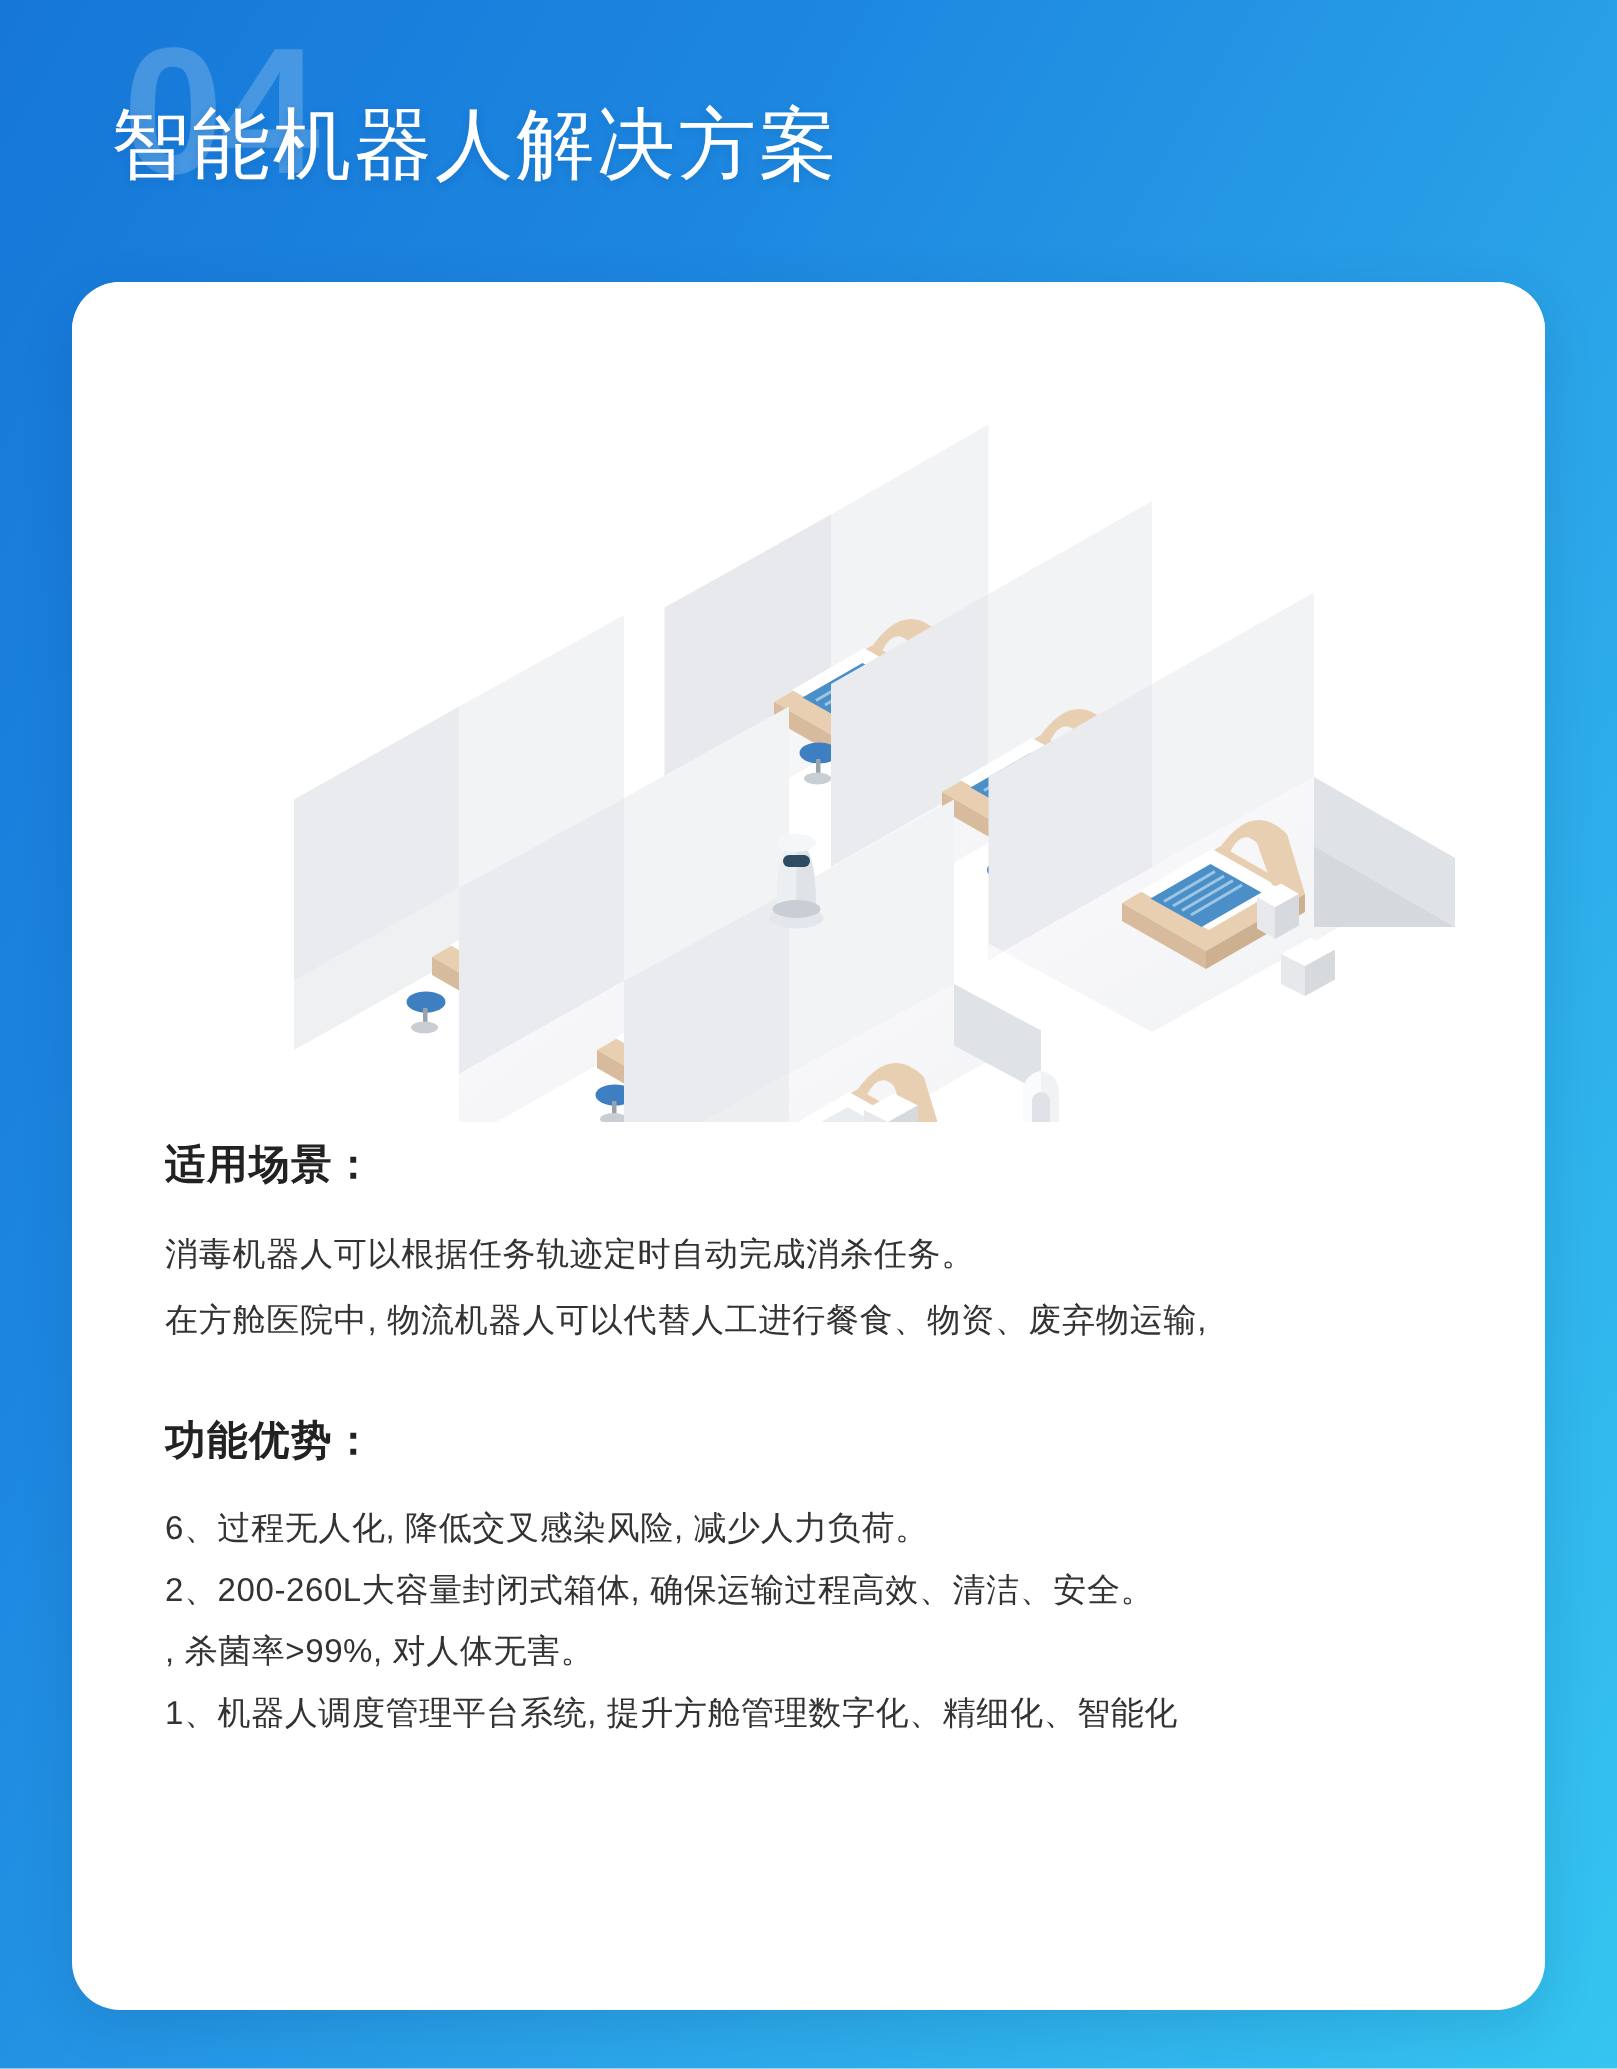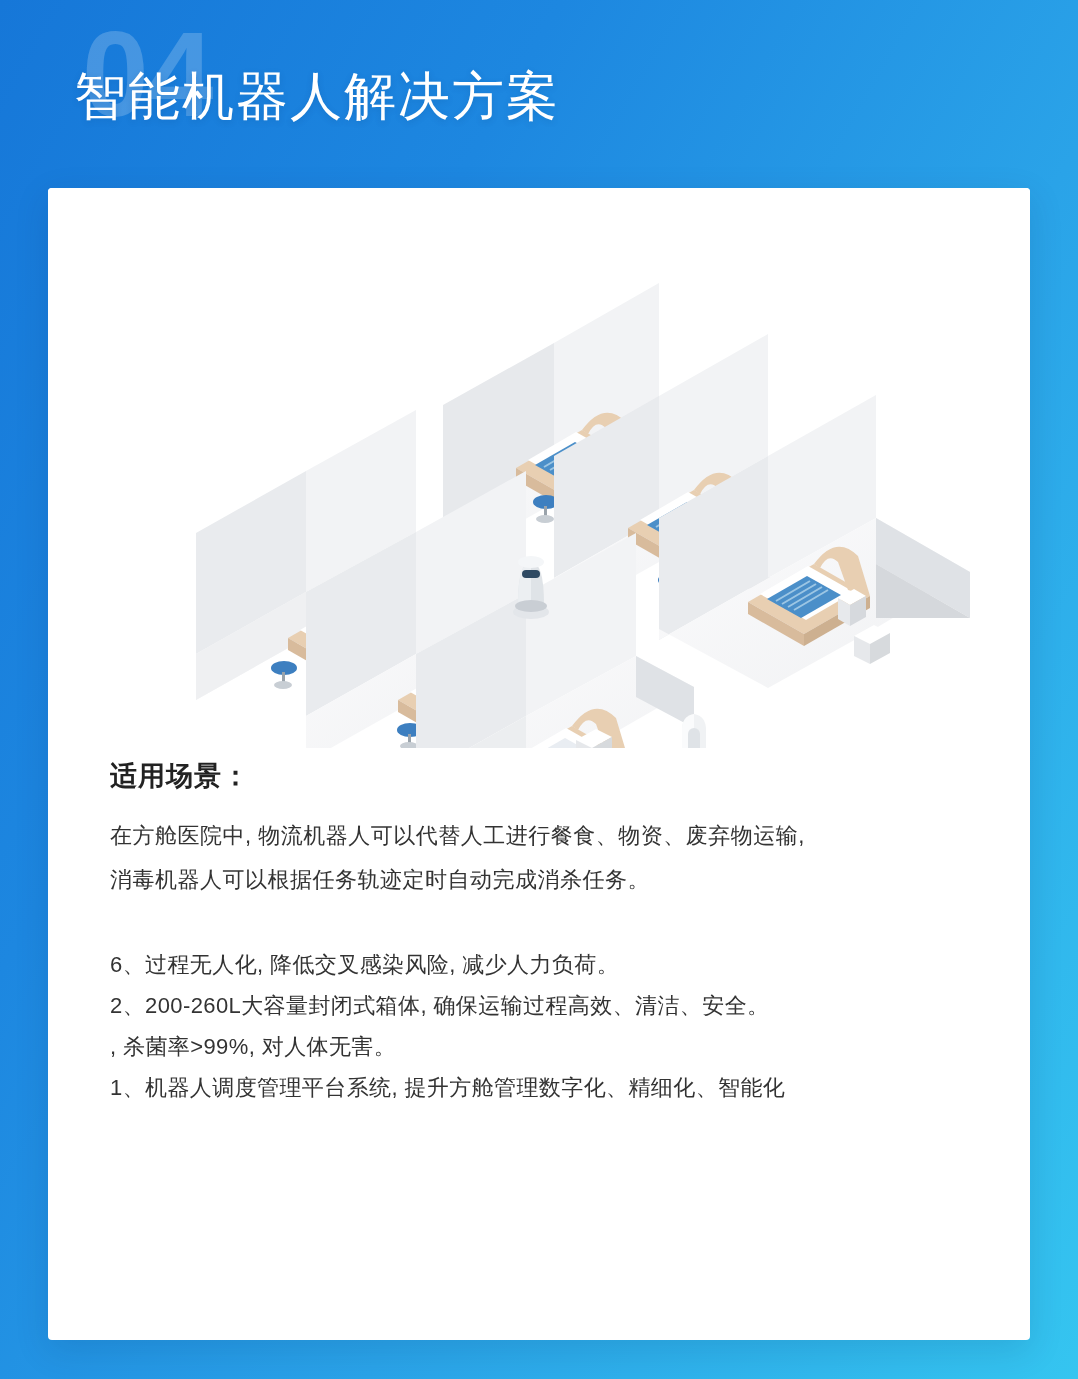--- a/index.html
+++ b/index.html
@@ -43,21 +43,21 @@
   }
 
   
   .card {
     position: absolute;
     left: 48px;
     top: 188px;
     width: 982px;
     height: 1152px;
     background: #ffffff;
-    border-radius: 4px;
+    border-radius: 32px;
     box-shadow: 0 10px 34px rgba(0,40,90,0.14);
     overflow: hidden;
   }
 
   
   .illus {
     position: relative;
     width: 982px;
     height: 560px;
     background: #ffffff;
@@ -337,27 +337,28 @@
         <rect x="640" y="540" width="12" height="38" rx="6" fill="#dfe3e7"></rect>
         <ellipse cx="646" cy="592" rx="14" ry="5" fill="#ccd1d6"></ellipse>
       </g>
     </svg>
   </div>
 
   <div class="body">
 
     <div>
       <div class="section-title">适用场景：</div>
+      <div class="para">消毒机器人可以根据任务轨迹定时自动完成消杀任务。</div>
       <div class="para">在方舱医院中, 物流机器人可以代替人工进行餐食、物资、废弃物运输,</div>
-      <div class="para">消毒机器人可以根据任务轨迹定时自动完成消杀任务。</div>
     </div>
 
     <div class="gap"></div>
 
     <div>
+      <div class="section-title">功能优势：</div>
       <div class="bullets">
         <div class="bullet">6、过程无人化, 降低交叉感染风险, 减少人力负荷。</div>
         <div class="bullet">2、200-260L大容量封闭式箱体, 确保运输过程高效、清洁、安全。</div>
         <div class="bullet">, 杀菌率&gt;99%, 对人体无害。</div>
         <div class="bullet">1、机器人调度管理平台系统, 提升方舱管理数字化、精细化、智能化</div>
       </div>
     </div>
 
   </div>
 </div>

